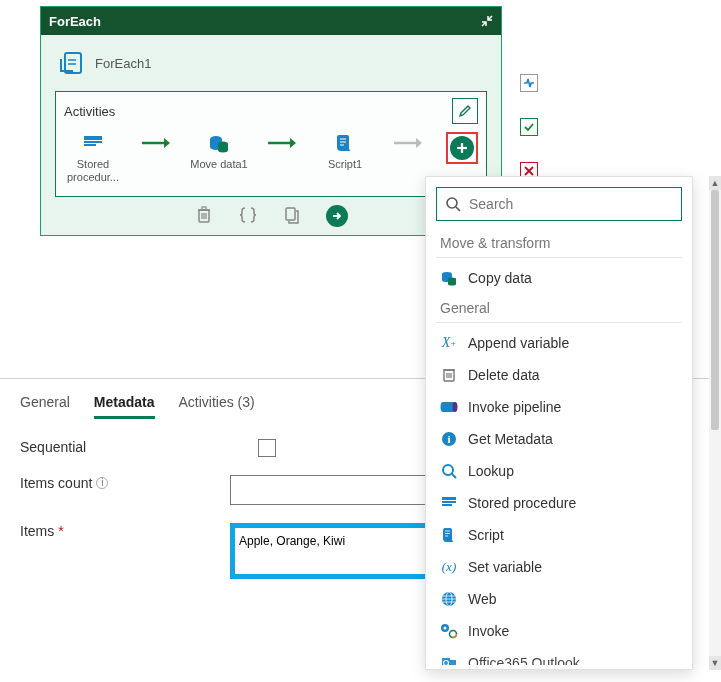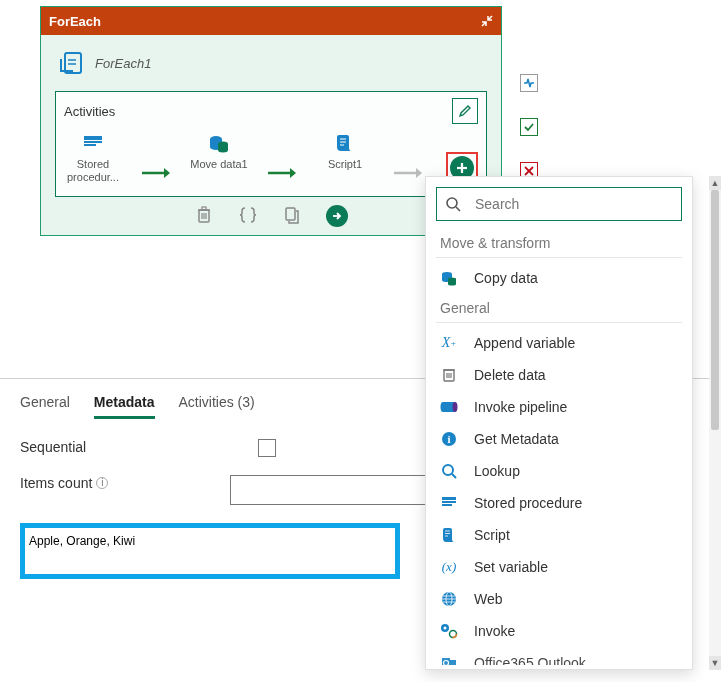--- a/index.html
+++ b/index.html
@@ -1,28 +1,28 @@
 <!DOCTYPE html>
 <html><head>
 <meta charset="utf-8">
 <style>
   * { box-sizing: border-box; margin: 0; padding: 0; }
   body { font-family: "Segoe UI", Arial, sans-serif; font-size: 14px; color: #323130; width: 721px; height: 682px; position: relative; background: #fff; }
   .card-outer { position: absolute; left: 40px; top: 6px; width: 462px; background: #e7f5ee; border: 1px solid #1f9d6e; }
-  .card-titlebar { background: #c2410c; color: #fff; height: 28px; display: flex; align-items: center; padding: 0 8px; justify-content: space-between; }
+  .card-titlebar { background: #14532d; color: #fff; height: 28px; display: flex; align-items: center; padding: 0 8px; justify-content: space-between; }
   .card-titlebar-text { font-size: 13px; font-weight: 600; }
   .card-body { padding: 10px 14px 8px 14px; }
-  .foreach-row { display: flex; align-items: center; gap: 10px; margin: 4px 0 14px 2px; font-style: italic; }
+  .foreach-row { display: flex; align-items: center; gap: 10px; margin: 4px 0 14px 2px; }
   .foreach-icon svg { display: block; }
   .foreach-label { color: #555; font-size: 13px; }
   .activities-box { border: 1.5px solid #0b7a56; background: #fbfefd; padding: 6px 8px 12px 8px; position: relative; }
   .activities-header { display: flex; justify-content: space-between; align-items: center; }
   .activities-title { font-size: 13px; color: #333; }
   .pencil-btn { width: 26px; height: 26px; border: 1px solid #0b7a56; display: flex; align-items: center; justify-content: center; background: #fff; }
-  .flow-row { display: flex; align-items: flex-end; margin-top: 8px; gap: 20px; }
+  .flow-row { display: flex; align-items: flex-start; margin-top: 8px; gap: 20px; }
   .flow-node { display: flex; flex-direction: column; align-items: center; width: 70px; }
   .flow-node-icon { height: 22px; display: flex; align-items: center; justify-content: center; }
   .flow-node-label { font-size: 11px; color: #555; text-align: center; margin-top: 4px; line-height: 1.2; height: 26px; overflow: hidden; }
   .arrow { flex: 0 0 26px; display: flex; align-items: center; justify-content: center; height: 22px; }
   .add-btn-wrap { border: 2px solid #e53935; padding: 2px; display: flex; align-items: center; justify-content: center; margin-left: 4px; }
   .add-btn { width: 24px; height: 24px; border-radius: 50%; background: #0b7a56; display: flex; align-items: center; justify-content: center; }
   .toolbar { display: flex; gap: 24px; justify-content: center; margin-top: 8px; }
   .toolbar-btn { width: 20px; height: 20px; display: flex; align-items: center; justify-content: center; color: #767676; }
   .toolbar-btn.run { width: 22px; height: 22px; border-radius: 50%; background: #0b7a56; color: #fff; }
   .side-icons { position: absolute; left: 520px; top: 74px; display: flex; flex-direction: column; gap: 26px; }
@@ -40,25 +40,25 @@
   .form-label { width: 210px; font-size: 14px; color: #333; display: flex; align-items: center; gap: 4px; }
   .req { color: #c50f1f; }
   .info-icon { font-size: 10px; color: #777; border: 1px solid #aaa; border-radius: 50%; width: 12px; height: 12px; display: inline-flex; align-items: center; justify-content: center; line-height: 1; }
   .checkbox { width: 18px; height: 18px; border: 1px solid #777; margin-left: 28px; }
   .text-input { border: 1px solid #777; height: 30px; width: 380px; padding: 4px 8px; font-size: 14px; }
   .textarea { border: 5px solid #0ea5e9; width: 380px; height: 56px; padding: 6px 4px; font-size: 12px; resize: none; font-family: inherit; }
 
   .dropdown { position: absolute; left: 425px; top: 176px; width: 268px; background: #fff; border: 1px solid #e0e0e0; box-shadow: 0 4px 14px rgba(0,0,0,0.15); padding: 10px 0 4px 0; }
   .dropdown-inner { max-height: 478px; overflow: hidden; }
   .search-wrap { padding: 0 10px 8px 10px; }
-  .search-box { border: 1.5px solid #0b7a56; height: 34px; display: flex; align-items: center; padding: 0 8px; gap: 14px; }
+  .search-box { border: 1.5px solid #0b7a56; height: 34px; display: flex; align-items: center; padding: 0 8px; gap: 8px; }
   .search-box input { border: none; outline: none; flex: 1; font-size: 14px; background: transparent; }
   .dd-section { padding: 6px 14px 2px 14px; color: #777; font-size: 14px; }
   .dd-divider { border-top: 1px solid #e6e6e6; margin: 4px 10px; }
-  .dd-item { display: flex; align-items: center; gap: 16px; padding: 7px 14px; font-size: 14px; color: #333; cursor: pointer; }
+  .dd-item { display: flex; align-items: center; gap: 10px; padding: 7px 14px; font-size: 14px; color: #333; cursor: pointer; }
   .dd-icon { width: 18px; height: 18px; display: flex; align-items: center; justify-content: center; flex-shrink: 0; }
   .scrollbar { position: absolute; right: 0; top: 176px; width: 12px; height: 494px; background: #f4f4f4; }
   .scroll-arrow { height: 14px; background: #e6e6e6; display: flex; align-items: center; justify-content: center; font-size: 9px; color: #666; }
   .scroll-thumb { position: absolute; top: 14px; left: 2px; width: 8px; height: 240px; background: #c8c8c8; border-radius: 2px; }
 
   svg { display: block; }
 </style>
 </head>
 <body>
 
@@ -221,20 +221,24 @@
       <div class="checkbox"></div>
     </div>
     <div class="form-row">
       <div class="form-label">
         <span>Items count</span>
         <span class="info-icon">i</span>
       </div>
       <input class="text-input" style="">
     </div>
     <div class="form-row">
+      <div class="form-label">
+        <span>Items</span>
+        <span class="req">*</span>
+      </div>
       <textarea class="textarea" style="">Apple, Orange, Kiwi</textarea>
     </div>
   </div>
 </div>
 
 <div class="dropdown">
   <div class="dropdown-inner">
     <div class="search-wrap">
       <div class="search-box">
         <span>

